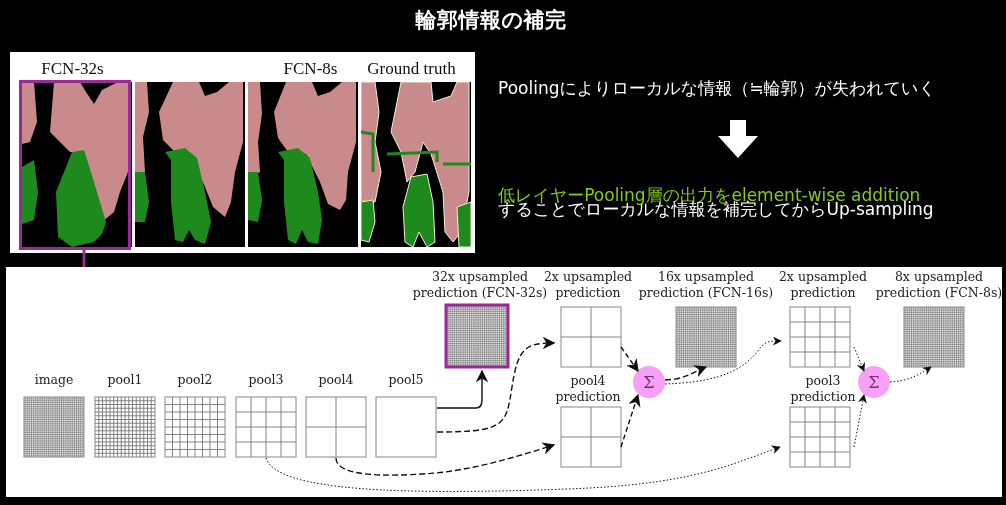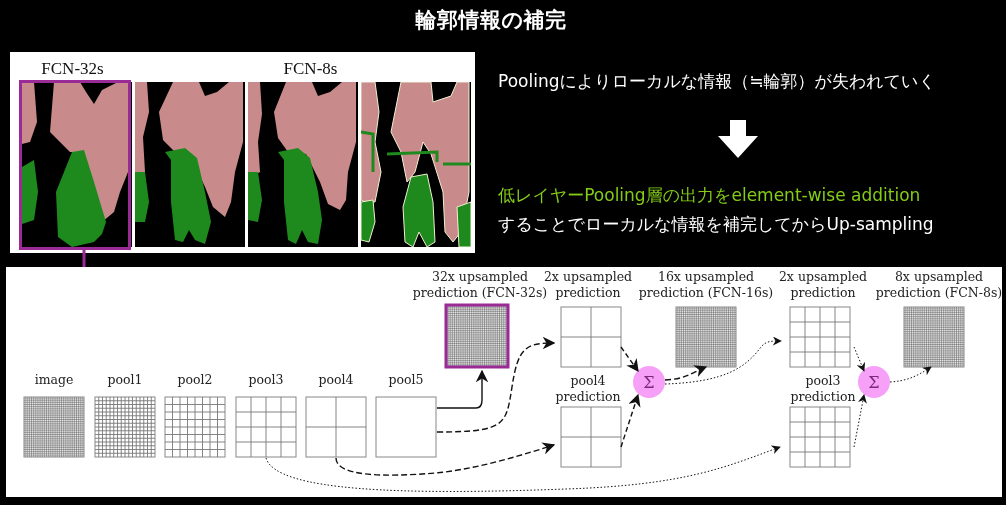--- a/index.html
+++ b/index.html
@@ -23,20 +23,21 @@
   .connector { position:absolute; }
 </style>
 </head>
 <body>
 
 <div class="title">輪郭情報の補完</div>
 
 <div class="top-panel">
   <div class="seg-label" style="left:6px">FCN-32s</div>
   <div class="seg-label" style="left:244px">FCN-8s</div>
+  <div class="seg-label" style="left:345px">Ground truth</div>
 
   <div class="seg-img" style="left:12px">
     <svg viewBox="0 0 110 165" preserveAspectRatio="none">
       <path d="M0,0 L12,0 L15,40 L8,60 L0,62 Z" fill="#c88a8a"></path>
       <path d="M32,0 L58,0 L64,10 L72,22 L80,8 L96,0 L106,0 L106,90 L98,110 L92,130 L80,140 L72,110 L60,70 L48,70 L38,60 L28,50 Z" fill="#c88a8a"></path>
       <path d="M0,85 L12,78 L16,110 L12,138 L0,142 Z" fill="#1e8a1e"></path>
       <path d="M50,70 L62,68 L72,100 L84,140 L80,152 L72,160 L50,165 L36,155 L34,110 Z" fill="#1e8a1e"></path>
     </svg>
   </div>
   <div class="seg-img" style="left:125px">
@@ -65,26 +66,26 @@
       <path d="M0,50 L12,52 L12,90 M26,72 L76,70 L76,80 M82,82 L110,82" fill="none" stroke="#1e8a1e" stroke-width="3"></path>
     </svg>
   </div>
   <div class="highlight-box"></div>
 </div>
 
 <svg class="connector" style="left:0;top:0" width="1006" height="505">
   <polyline points="84,249 84,336 446,336" fill="none" stroke="#9a2a96" stroke-width="3"></polyline>
 </svg>
 
-<div class="note" style="left:498px;top:70px">Poolingによりローカルな情報（≒輪郭）が失われていく</div>
+<div class="note" style="left:498px;top:77px">Poolingによりローカルな情報（≒輪郭）が失われていく</div>
 <svg class="down-arrow" viewBox="0 0 40 40">
   <polygon points="12,0 28,0 28,16 40,16 20,38 0,16 12,16" fill="#fff"></polygon>
 </svg>
 <div class="note pink" style="left:498px;top:184px">低レイヤーPooling層の出力をelement-wise addition</div>
-<div class="note" style="left:498px;top:213px">することでローカルな情報を補完してからUp-sampling</div>
+<div class="note" style="left:498px;top:198px">することでローカルな情報を補完してからUp-sampling</div>
 
 <div class="bottom-panel">
   <svg id="diagram" width="996" height="230" viewBox="0 0 996 230">
     <defs>
       <marker id="arr" viewBox="0 0 10 10" refX="9" refY="5" markerWidth="9" markerHeight="9" orient="auto">
         <path d="M0,0 L10,5 L0,10 L3,5 Z" fill="#111"></path>
       </marker>
     </defs>
 
     <text class="dlabel" x="48" y="117" text-anchor="middle">image</text>

